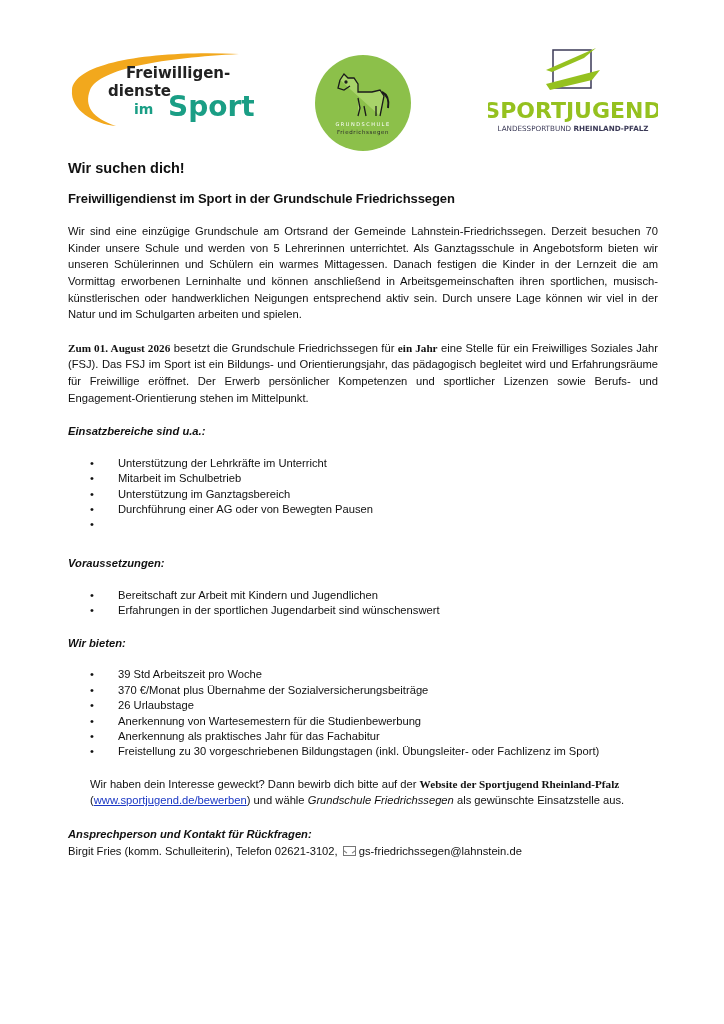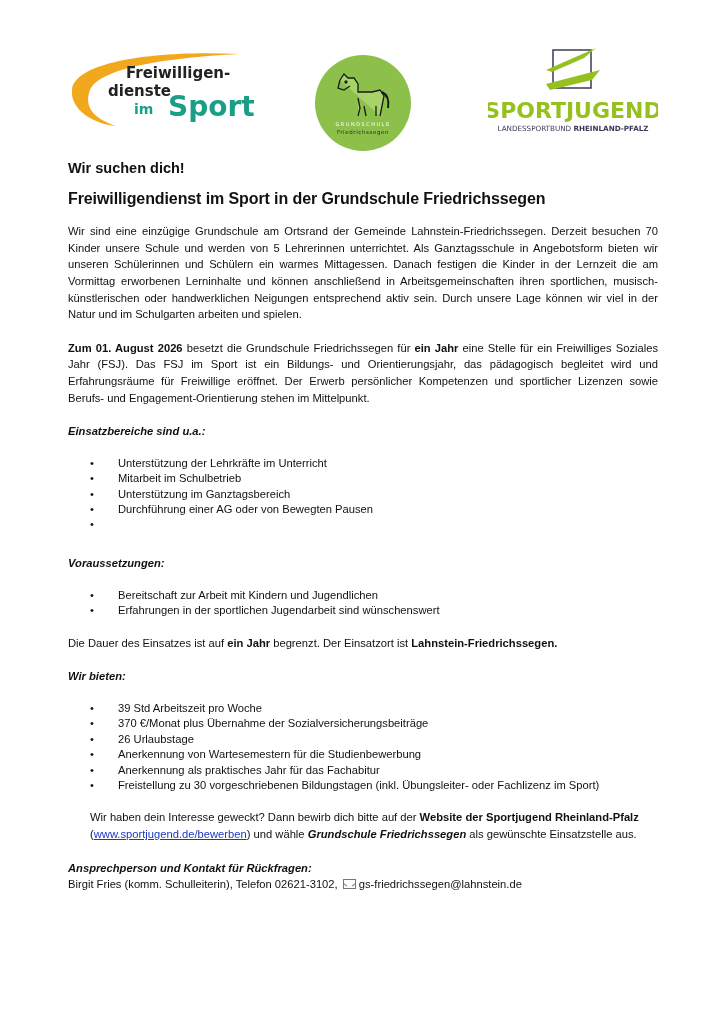--- a/index.html
+++ b/index.html
@@ -3,31 +3,31 @@
 <meta charset="utf-8">
 <style>
   html, body { margin: 0; padding: 0; background: #ffffff; }
   body { width: 724px; height: 1024px; position: relative; overflow: hidden;
          font-family: "Liberation Sans", sans-serif; color: #111; }
   .logo-fsport { position: absolute; left: 64px; top: 48px; width: 200px; height: 80px; }
   .logo-gs { position: absolute; left: 314px; top: 54px; width: 98px; height: 98px; }
   .logo-sj { position: absolute; left: 488px; top: 44px; width: 170px; height: 94px; }
   .content { position: absolute; left: 68px; top: 160px; width: 590px; font-size: 11.2px; line-height: 16.6px; }
   .h-small { font-weight: bold; font-size: 14.5px; margin: 0 0 14px 0; }
-  .h-large { font-weight: bold; font-size: 16px; margin: 0 0 16px 0; letter-spacing: -0.1px; }
+  .h-large { font-weight: bold; font-size: 13px; margin: 0 0 16px 0; letter-spacing: -0.1px; }
   p { margin: 0; text-align: justify; }
   .para { margin-bottom: 17px; }
   .sec-title { font-weight: bold; margin: 0 0 16px 0; font-style: italic; }
   ul { list-style: none; margin: 0; padding: 0 0 0 22px; }
   ul li { position: relative; padding-left: 28px; line-height: 15.4px; }
   ul li .bullet { position: absolute; left: 0; top: 0; }
   .apply { margin-left: 22px; text-align: left; }
   .link { color: #1a37c4; text-decoration: underline; }
-  .bi { font-weight: bold; font-style: italic; text-align: center; }
-  b { font-weight: bold; }
+  .bi { font-weight: normal; font-style: italic; text-align: center; }
+  b { font-weight: bold; font-family: Liberation Serif, serif; }
   .mail-icon { display: inline-block; width: 11px; height: 8px; border: 1px solid #777; position: relative; vertical-align: -1px; margin: 0 3px 0 2px; overflow: hidden; }
   .mail-icon::before, .mail-icon::after { content: ""; position: absolute; top: -4px; width: 8px; height: 8px; border-bottom: 1px solid #777; }
   .mail-icon::before { left: -2px; transform: rotate(35deg); }
   .mail-icon::after { right: -2px; transform: rotate(-35deg); }
 </style>
 </head>
 <body>
 
 <svg class="logo-fsport" viewBox="0 0 200 80">
   <path d="M175 6 C 90 2, 10 14, 8 42 C 6 62, 30 76, 52 78 C 28 70, 20 58, 26 42 C 36 20, 100 10, 175 6 Z" fill="#f2a81d"></path>
@@ -73,21 +73,20 @@
     <li><span class="bullet">•</span><span>Durchführung einer AG oder von Bewegten Pausen</span></li>
     <li><span class="bullet">•</span></li>
   </ul>
 
   <div class="sec-title">Voraussetzungen:</div>
   <ul style="margin-bottom:16px;">
     <li><span class="bullet">•</span><span>Bereitschaft zur Arbeit mit Kindern und Jugendlichen</span></li>
     <li><span class="bullet">•</span><span>Erfahrungen in der sportlichen Jugendarbeit sind wünschenswert</span></li>
   </ul>
 
-  <p class="para"><span>Die Dauer des Einsatzes ist auf </span><b>ein Jahr</b><span> begrenzt. Der Einsatzort ist </span><b>Lahnstein-Friedrichssegen.</b></p>
 
   <div class="sec-title">Wir bieten:</div>
   <ul style="margin-bottom:16px;">
     <li><span class="bullet">•</span><span>39 Std Arbeitszeit pro Woche</span></li>
     <li><span class="bullet">•</span><span>370 €/Monat plus Übernahme der Sozialversicherungsbeiträge</span></li>
     <li><span class="bullet">•</span><span>26 Urlaubstage</span></li>
     <li><span class="bullet">•</span><span>Anerkennung von Wartesemestern für die Studienbewerbung</span></li>
     <li><span class="bullet">•</span><span>Anerkennung als praktisches Jahr für das Fachabitur</span></li>
     <li><span class="bullet">•</span><span>Freistellung zu 30 vorgeschriebenen Bildungstagen (inkl. Übungsleiter- oder Fachlizenz im Sport)</span></li>
   </ul>

